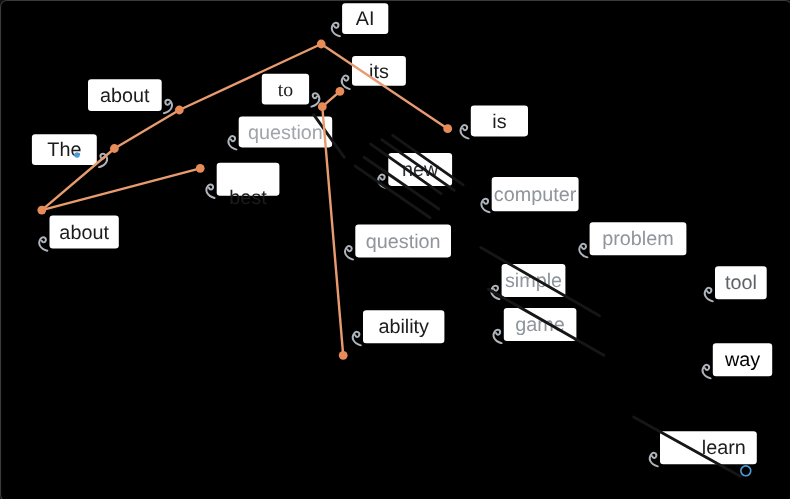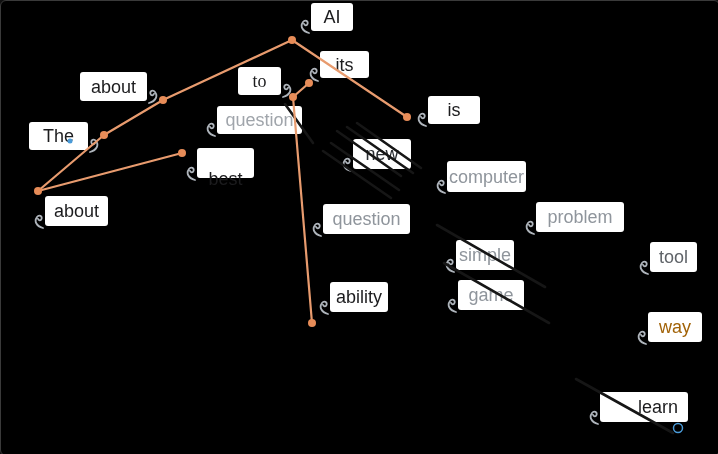--- a/index.html
+++ b/index.html
@@ -194,30 +194,30 @@
       </span>
     </div>
     <div class="chip" style="left: 457px; top: 279px; width: 66px; height: 30px; align-items: center;">
       <span class="label" style="color: rgb(143, 149, 156);">game</span>
       <span class="handle left">
         <svg width="13" height="16" viewBox="0 0 13 16">
           <path d="M11 15 C4 13 2 8 5 4 C7 1.5 10.5 3 9.5 6 C8.8 8 6.5 7.6 6 5.8" fill="none" stroke="#aeb4bb" stroke-width="1.8" stroke-linecap="round"></path>
         </svg>
       </span>
     </div>
-    <div class="chip" style="left: 329px; top: 281px; width: 58px; height: 30px;">
+    <div class="chip" style="left: 329px; top: 281px; width: 74px; height: 30px;">
       <span class="label" style="color: rgb(28, 28, 30);">ability</span>
       <span class="handle left">
         <svg width="13" height="16" viewBox="0 0 13 16">
           <path d="M11 15 C4 13 2 8 5 4 C7 1.5 10.5 3 9.5 6 C8.8 8 6.5 7.6 6 5.8" fill="none" stroke="#aeb4bb" stroke-width="1.8" stroke-linecap="round"></path>
         </svg>
       </span>
     </div>
     <div class="chip" style="left: 647px; top: 311px; width: 54px; height: 30px;">
-      <span class="label" style="color: #a16207;">way</span>
+      <span class="label" style="color: #000000;">way</span>
       <span class="handle left">
         <svg width="13" height="16" viewBox="0 0 13 16">
           <path d="M11 15 C4 13 2 8 5 4 C7 1.5 10.5 3 9.5 6 C8.8 8 6.5 7.6 6 5.8" fill="none" stroke="#aeb4bb" stroke-width="1.8" stroke-linecap="round"></path>
         </svg>
       </span>
     </div>
     <div class="chip" style="left: 599px; top: 391px; width: 60px; height: 30px; padding-left: 28px;">
       <span class="label" style="color: rgb(28, 28, 30);">learn</span>
       <span class="handle left">
         <svg width="13" height="16" viewBox="0 0 13 16">

